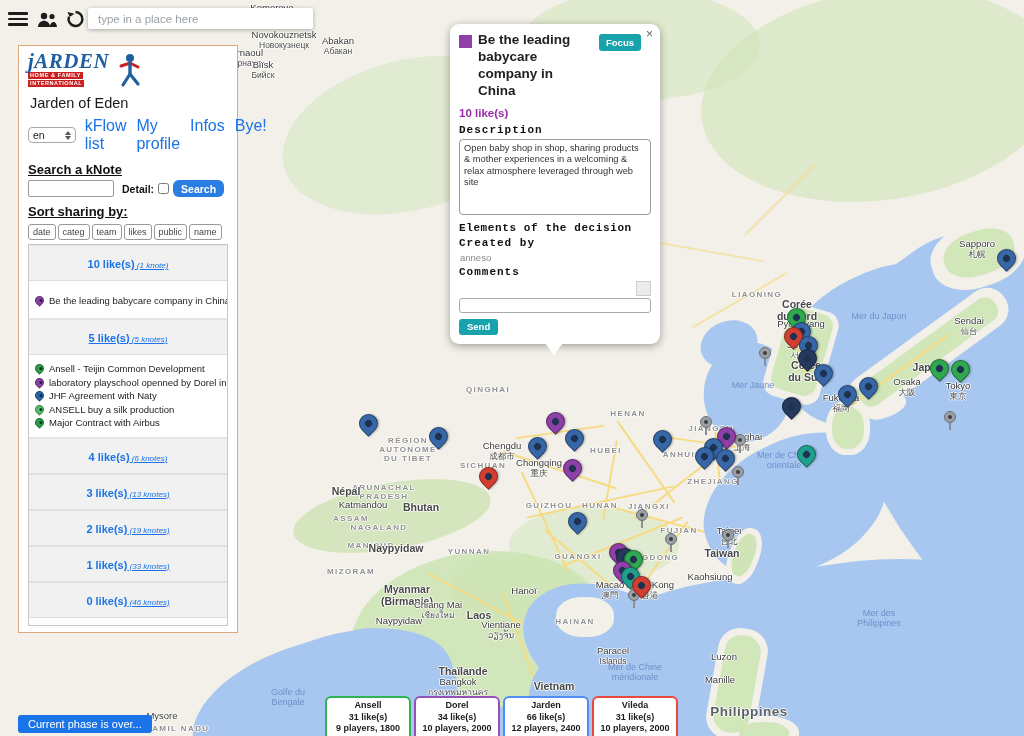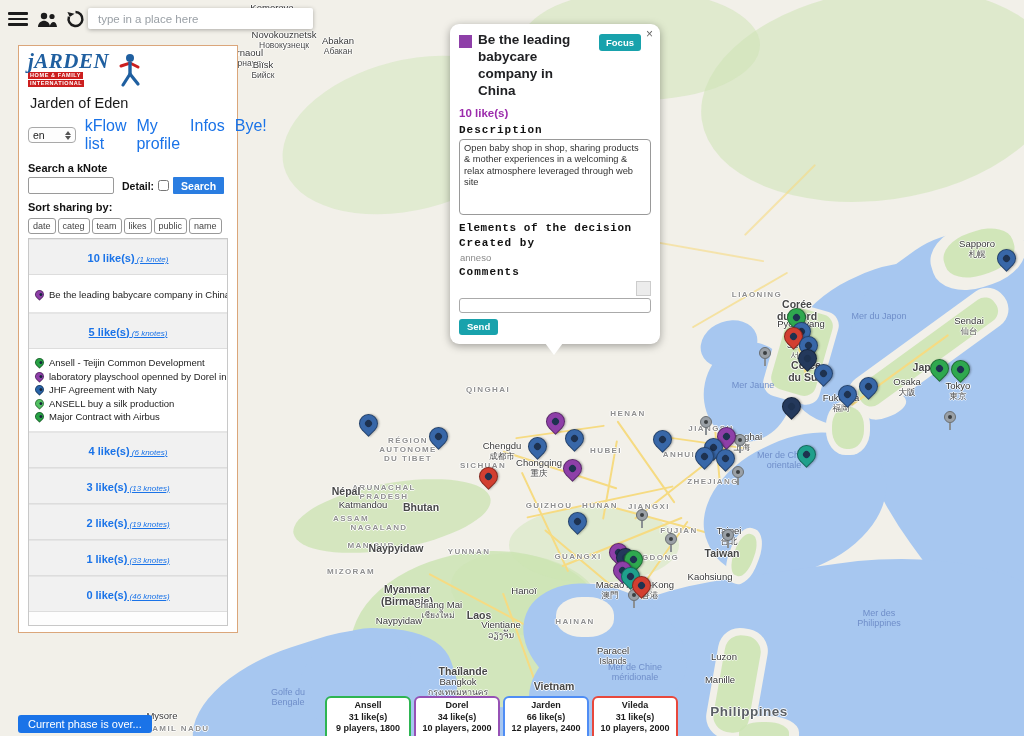--- a/index.html
+++ b/index.html
@@ -52,26 +52,26 @@
       padding:.5px 2px;margin-top:1px;width:max-content;}
   .sb-title{font-size:14.5px;color:#1a1a1a;margin:7px 0 6px 2px;}
   .nav-row{display:flex;align-items:center;gap:9px;margin-bottom:7px;}
   .lang-sel{border:1px solid #a9a9a9;border-radius:4px;background:#fdfdfd;font-size:10.5px;color:#222;
       padding:1px 4px;display:flex;align-items:center;gap:20px;cursor:pointer;}
   .sel-arr{display:inline-flex;flex-direction:column;gap:1px;}
   .sel-arr i{width:0;height:0;border-left:3px solid transparent;border-right:3px solid transparent;}
   .sel-arr .up{border-bottom:4px solid #555;}
   .sel-arr .dn{border-top:4px solid #555;}
   .nav-link{color:#1a73e8;font-size:16px;cursor:pointer;}
-  .sb-label{font-size:11px;font-weight:bold;color:#111;margin:2px 0 3px 0;}
+  .sb-label{font-size:13px;font-weight:bold;color:#111;margin:2px 0 3px 0;text-decoration:underline;}
   .search-row{display:flex;align-items:center;gap:4px;margin-bottom:5px;}
   .search-row input[type=text]{width:78px;height:15px;border:1px solid #9a9a9a;border-radius:2px;font-size:10px;padding:0 3px;}
   .detail-lab{font-size:10.5px;font-weight:bold;color:#111;margin-left:4px;}
   .search-row input[type=checkbox]{width:11px;height:11px;margin:0;}
-  .btn-blue{background:#2a7de1;color:#fff;border:none;border-radius:1px;font-size:10.5px;
+  .btn-blue{background:#2a7de1;color:#fff;border:none;border-radius:6px;font-size:10.5px;
       font-weight:bold;padding:2.5px 8px;cursor:pointer;font-family:"Liberation Sans",sans-serif;}
   .sort-row{display:flex;gap:2px;margin:2px 0 4px 0;}
   .sort-btn{background:#fff;border:1px solid #999;border-radius:3px;font-size:9px;color:#444;
       padding:2px 4px;cursor:pointer;font-family:"Liberation Sans",sans-serif;}
   #knote-list{border:1px solid #c8c8c8;flex:1;display:flex;flex-direction:column;overflow:hidden;background:#fff;}
   .grp-head{background:#f1f1f1;border-bottom:1px solid #ddd;border-top:1px solid #e5e5e5;
       text-align:center;padding:8px 12px;cursor:pointer;}
   .grp-link{color:#1a73e8;font-size:11px;font-weight:bold;}
   .grp-link.u{text-decoration:underline;}
   .grp-count{color:#1a73e8;font-size:8px;font-style:italic;text-decoration:underline;}

